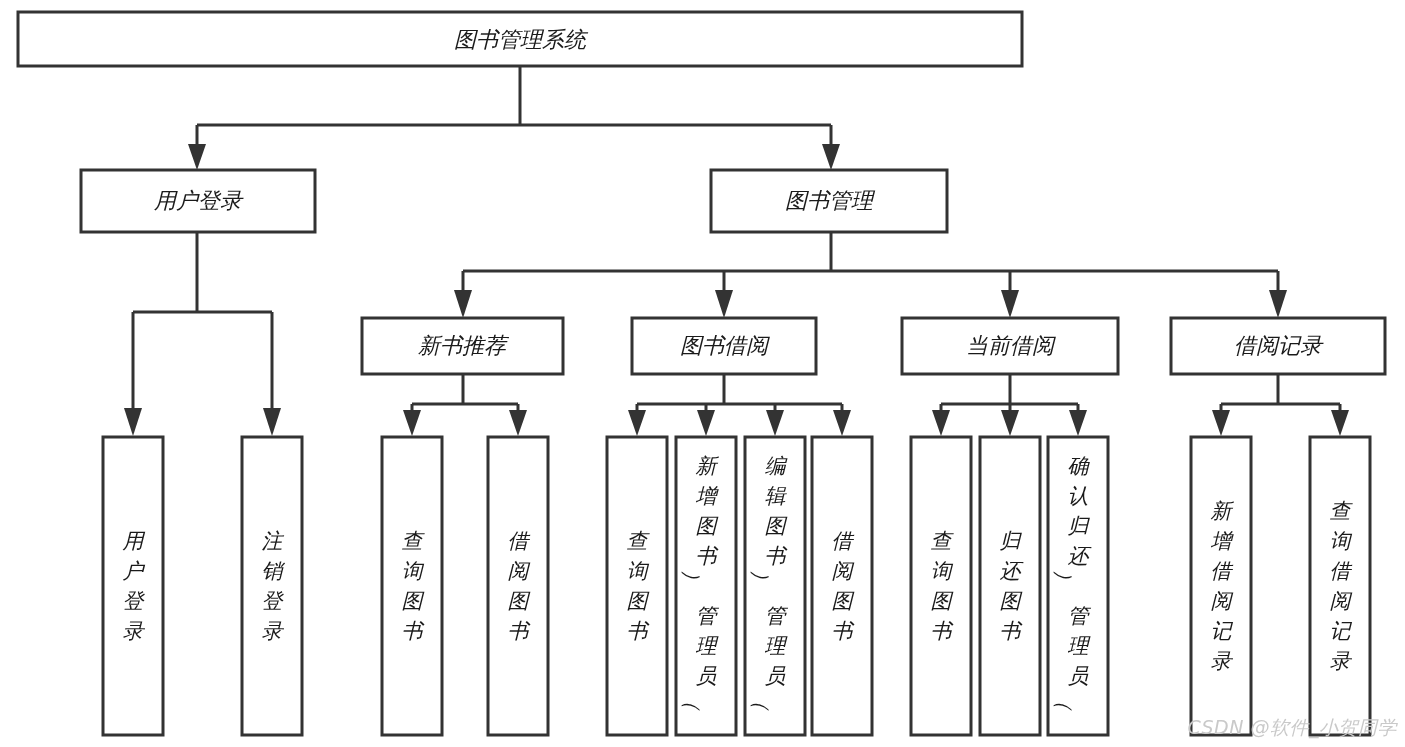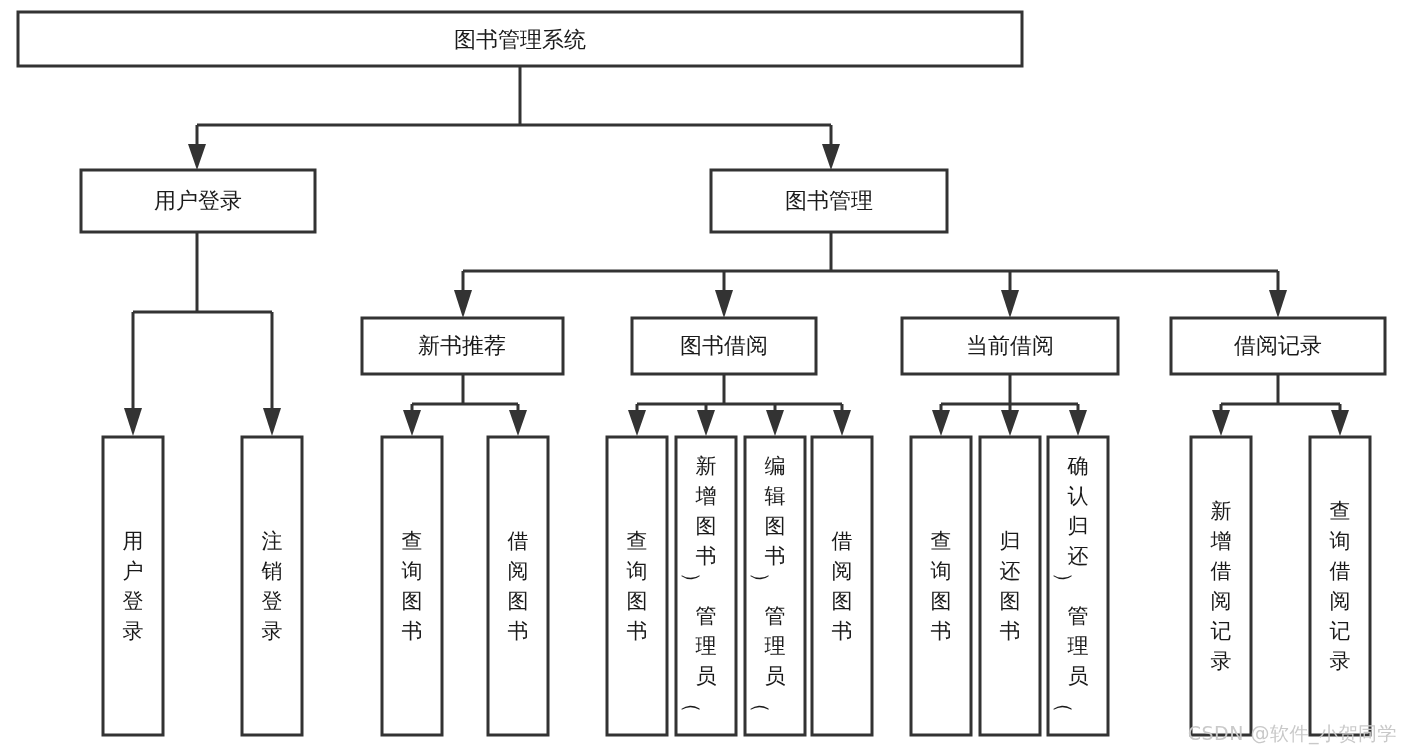--- a/index.html
+++ b/index.html
@@ -13,20 +13,21 @@
     font-family: "DejaVu Sans", "Liberation Sans", sans-serif;
     overflow: hidden;
     position: relative;
   }
   #diagram-root {
     position: absolute;
     left: 0;
     top: 0;
     width: 1405px;
     height: 747px;
+    font-style: italic;
   }
   svg#tree-svg {
     display: block;
     width: 1405px;
     height: 747px;
   }
   .node-box {
     fill: #ffffff;
     stroke: #333333;
     stroke-width: 3;
@@ -50,21 +51,21 @@
     fill: none;
     stroke-linecap: butt;
   }
   .arrow-head {
     fill: #333333;
     stroke: none;
   }
   .watermark-text {
     position: absolute;
     right: 8px;
-    bottom: 0;
+    bottom: 6px;
     font-family: "DejaVu Sans", "Liberation Sans", sans-serif;
     font-size: 19px;
     color: #c9c9c9;
     letter-spacing: 0.5px;
     white-space: nowrap;
     pointer-events: none;
   }
 </style>
 </head>
 <body>

